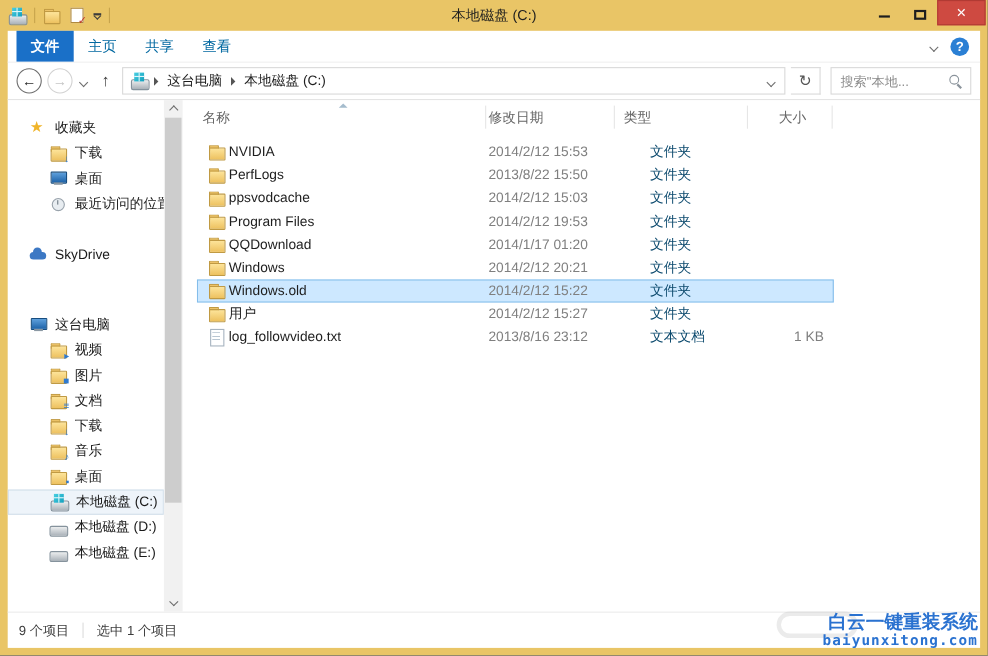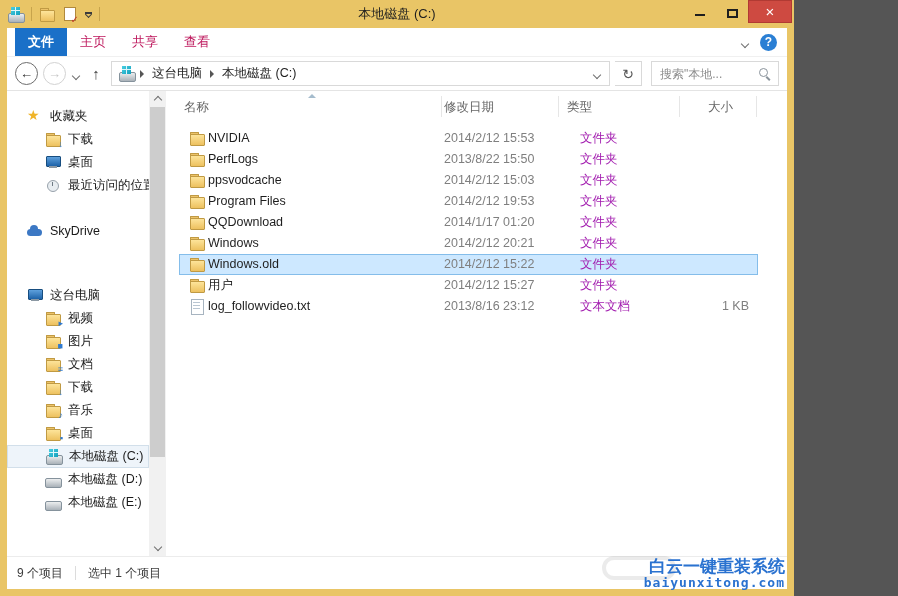--- a/index.html
+++ b/index.html
@@ -1,16 +1,16 @@
 <!DOCTYPE html>
 <html><head>
 <meta charset="utf-8">
 <style>
   html,body{margin:0;padding:0;background:#555;}
-  .window{position:relative;width:794px;height:596px;background:#e9c566;overflow:hidden;
+  .window{position:relative;width:898px;height:596px;background:#e9c566;overflow:hidden;
     font-family:"Liberation Sans","DejaVu Sans",sans-serif;box-sizing:border-box;}
   *{box-sizing:border-box;}
 
   
   .titlebar{height:28px;display:flex;align-items:center;padding-left:8px;position:relative;}
   .qat{display:flex;align-items:center;gap:7px;position:relative;z-index:2;}
   .qat-sep{width:1px;height:14px;background:#c7a44c;}
   .title{position:absolute;left:0;right:0;text-align:center;font-size:13px;color:#1e1e1e;}
   .wctrl{margin-left:auto;display:flex;align-items:flex-start;height:100%;position:relative;z-index:2;}
   .btn-min,.btn-max{width:32px;height:24px;display:flex;align-items:center;justify-content:center;cursor:default;}
@@ -20,21 +20,21 @@
     font-size:15px;line-height:21px;text-align:center;margin-right:2px;}
   .btn-close::after{content:"\00d7";}
 
   
   .inner{position:absolute;top:28px;left:7px;right:7px;bottom:7px;background:#fff;
     display:flex;flex-direction:column;}
 
   
   .tabsrow{height:29px;display:flex;align-items:stretch;border-bottom:1px solid #f0f0f0;}
   .tabs{display:flex;margin-left:8px;}
-  .tab{padding:0 13px;font-size:13px;color:#be185d;display:flex;align-items:center;}
+  .tab{padding:0 13px;font-size:13px;color:#0369a1;display:flex;align-items:center;}
   .tab.active{background:#1a70c8;color:#fff;font-weight:bold;}
   .ribbon-right{margin-left:auto;display:flex;align-items:center;gap:12px;padding-right:10px;}
   .help{width:17px;height:17px;border-radius:50%;background:#2a7fd4;color:#fff;font-weight:bold;
     font-size:12px;display:flex;align-items:center;justify-content:center;}
   .help::after{content:"?";}
 
   
   .addrrow{height:34px;display:flex;align-items:center;gap:5px;padding:0 8px;border-bottom:1px solid #e4e4e4;}
   .navbtn{width:23px;height:23px;border-radius:50%;display:flex;align-items:center;justify-content:center;
     font-size:13px;flex:none;}
@@ -75,21 +75,21 @@
   .hdr .hlabel{position:absolute;top:8px;white-space:nowrap;}
   .hsep{position:absolute;top:5px;width:1px;height:21px;background:#e6e6e6;}
   .sort{position:absolute;left:142px;top:3px;width:0;height:0;border-left:4px solid transparent;
     border-right:4px solid transparent;border-bottom:4px solid #a5bccd;}
   .rows{position:absolute;top:37px;left:13px;width:579px;}
   .frow{position:relative;height:21px;line-height:21px;}
   .frow.sel{background:#cde8ff;box-shadow:inset 0 0 0 1px #84bdea;}
   .frow .ic{position:absolute;left:10px;top:3px;}
   .fname{position:absolute;left:29px;top:0;color:#1e1e1e;white-space:nowrap;}
   .fdate{position:absolute;left:265px;top:0;color:#7f7f7f;white-space:nowrap;}
-  .ftype{position:absolute;left:401px;top:0;color:#a21caf;white-space:nowrap;}
+  .ftype{position:absolute;left:412px;top:0;color:#0c4a6e;white-space:nowrap;}
   .fsize{position:absolute;left:470px;top:0;width:100px;text-align:right;color:#7f7f7f;}
 
   
   .status{height:22px;border-top:1px solid #ececec;display:flex;align-items:center;gap:12px;
     padding:16px 10px;font-size:12px;color:#3c3c3c;flex:none;}
   .st-sep{width:1px;height:14px;background:#dcdcdc;}
 
   
   .wm-cloud{position:absolute;right:118px;bottom:16px;width:74px;height:24px;
     border:4px solid rgba(190,190,190,.30);border-radius:18px;z-index:4;}

